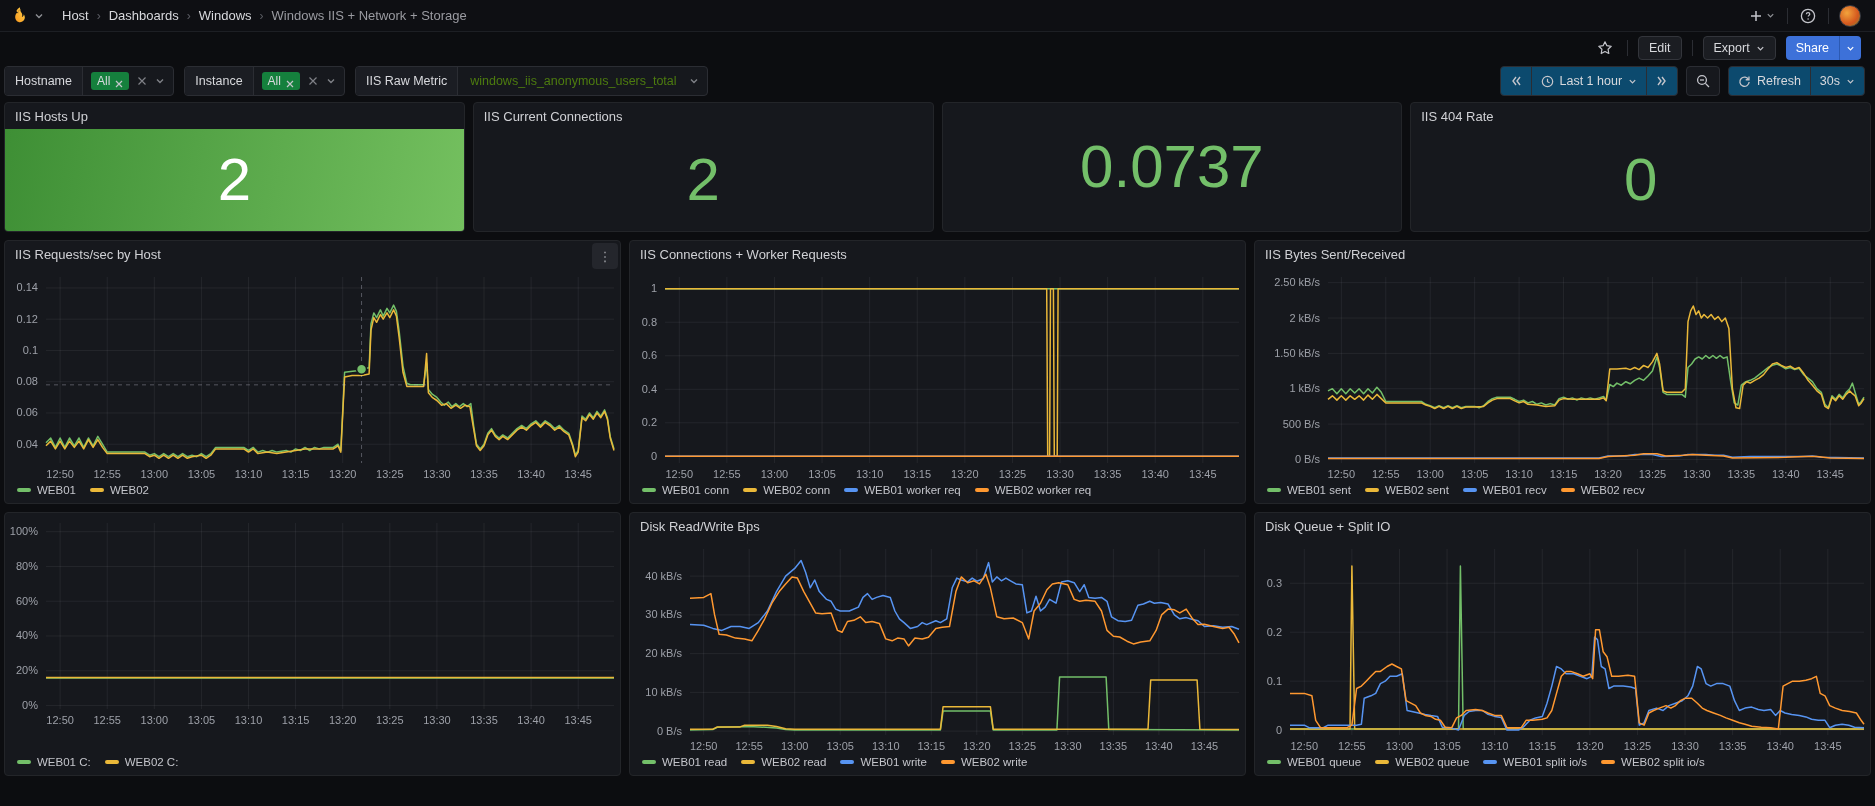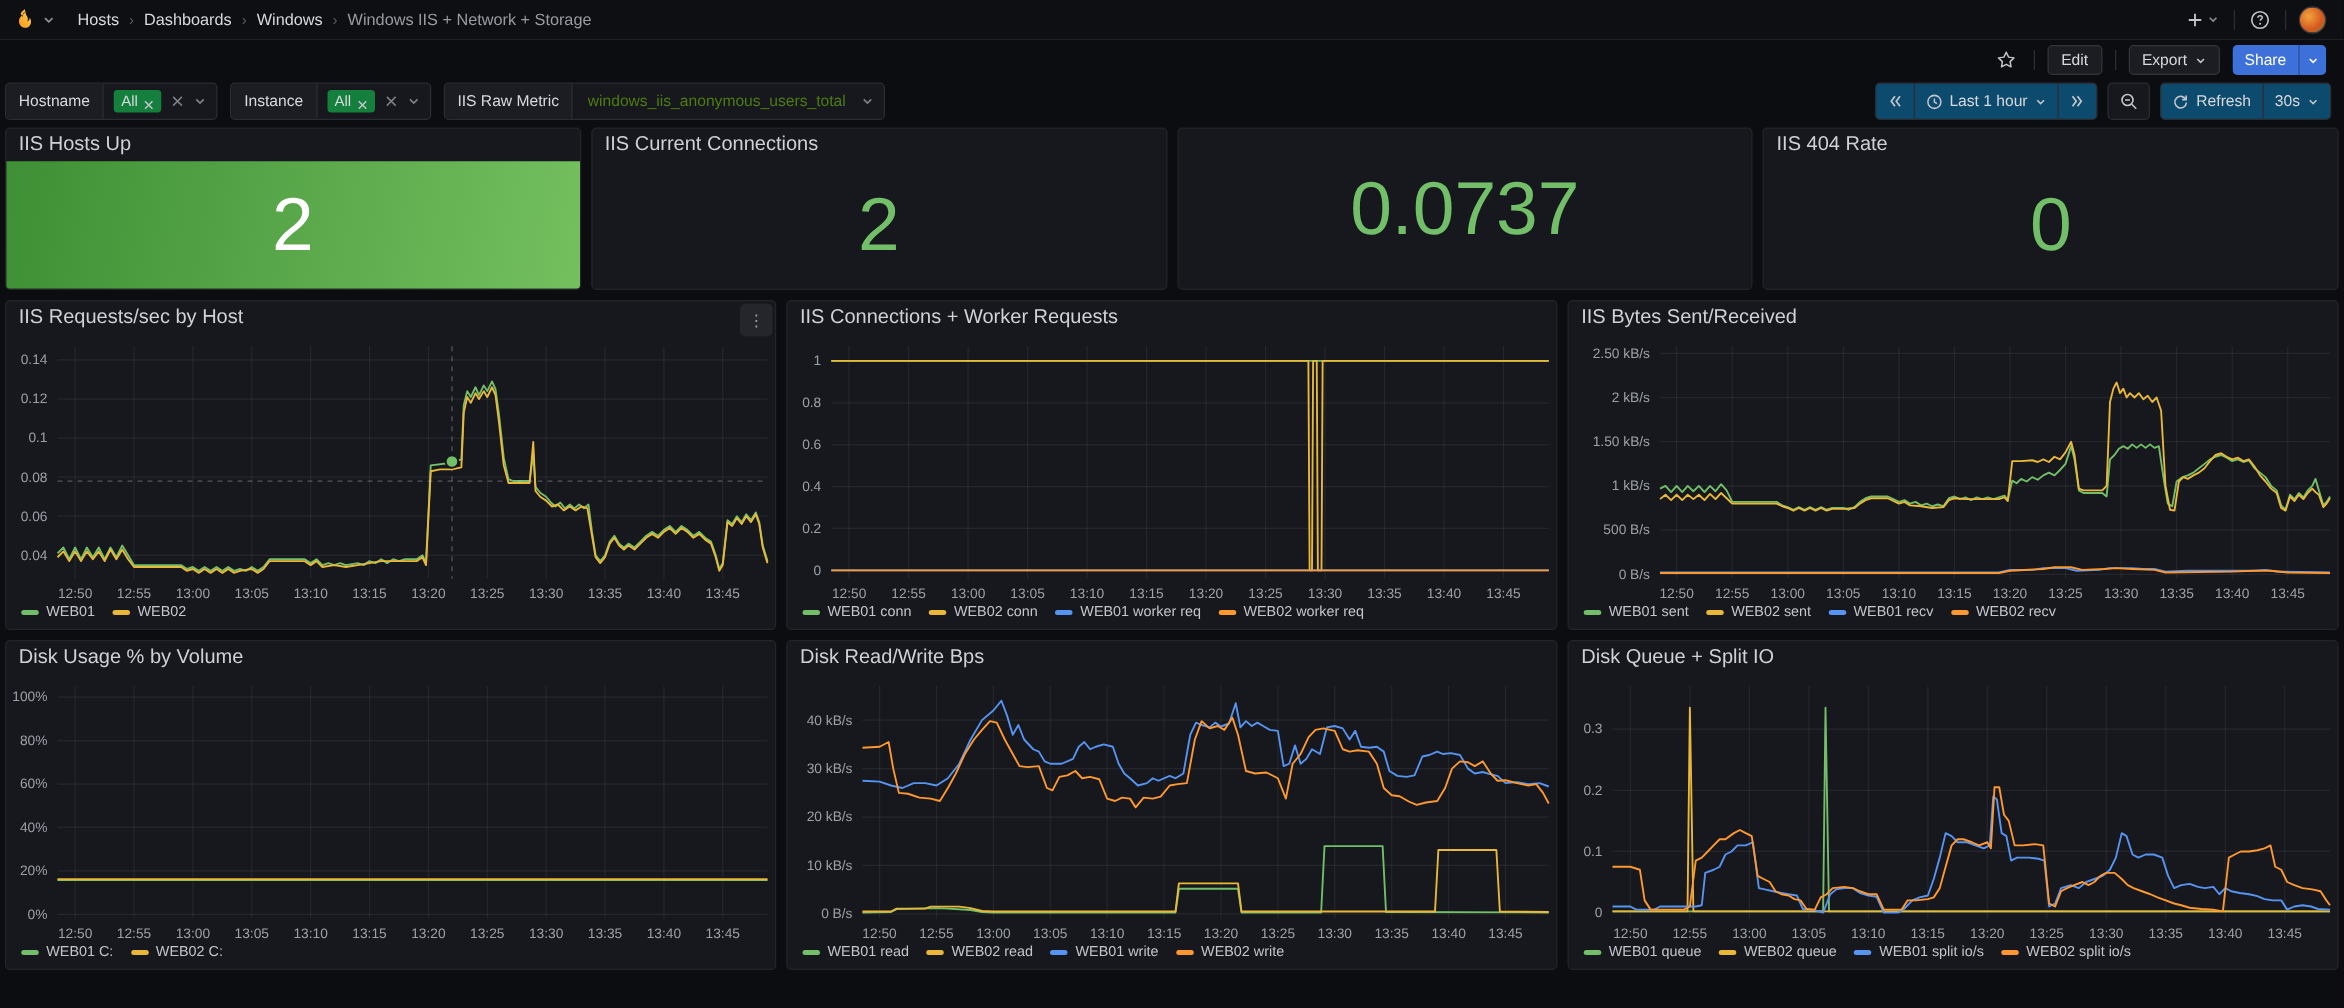--- a/index.html
+++ b/index.html
@@ -44,21 +44,21 @@
   .tc-btn { display:flex; align-items:center; gap:6px; padding:0 9px; background:transparent; border:0; border-right:1px solid #2b2d33; color:#d8d9dd; font-size:12.5px; font-weight:500; cursor:pointer; }
   .tc-btn:last-child { border-right:0; }
   .tc-solo { height:30px; width:34px; display:flex; align-items:center; justify-content:center; border:1px solid #2b2d33; border-radius:4px; background:#16181d; color:#d8d9dd; cursor:pointer; }
 
   
   .dash { padding:2px 4px; }
   .row-stats { display:grid; grid-template-columns:repeat(4,1fr); gap:8px; height:130px; margin-bottom:8px; }
   .row-charts { display:grid; grid-template-columns:repeat(3,1fr); gap:8px; height:264px; margin-bottom:8px; }
   .panel { background:#16181d; border:1px solid #232529; border-radius:4px; display:flex; flex-direction:column; overflow:hidden; position:relative; }
   .panel-header { height:26px; display:flex; align-items:center; padding:0 10px; flex:none; }
-  .panel-title { font-size:16px; font-weight:500; color:#d0d1d5; }
+  .panel-title { font-size:13px; font-weight:500; color:#d0d1d5; }
   .panel-menu { position:absolute; top:2px; right:2px; width:26px; height:26px; border-radius:4px; background:#24262c; display:flex; align-items:center; justify-content:center; color:#9ea0a6; cursor:pointer; font-size:13px; letter-spacing:0; }
   .stat-body { flex:1; display:flex; align-items:center; justify-content:center; }
   .stat-value { font-size:60px; font-weight:500; color:#73bf69; line-height:1; }
   .stat-body.bg-green { background:linear-gradient(100deg,#3e8f35,#74c05f); }
   .stat-body.bg-green .stat-value { color:#ffffff; }
   .chart-body { flex:1; min-height:0; padding:2px 4px 0 2px; }
   .legend { flex:none; height:22px; display:flex; align-items:center; gap:14px; padding:0 12px 4px; }
   .legend-item { display:flex; align-items:center; gap:6px; font-size:11.5px; color:#c4c5cb; cursor:pointer; }
   .legend-item .swatch { width:14px; height:4px; border-radius:2px; display:inline-block; }
 </style>
@@ -74,21 +74,21 @@
             <stop offset="1" stop-color="#ffd24d"></stop>
           </linearGradient>
         </defs>
       <path fill="url(#gflame)" d="M12 1.6c.5 2.6-.7 4-2.2 5.3C8 8.5 6.2 10 6.2 13.2c0 3.6 2.7 6.3 5.9 6.3 3.1 0 5.7-2.5 5.7-5.9 0-1.3-.5-2.7-1.3-3.7.1 2.2-1.3 3.3-2.3 3.3.9-1.5.7-3.6-.4-5.1-.8-1.2-1.6-2.2-1.2-4.4-2.4 1.2-3.1 3.3-2.8 5.2-1.1-.6-1.4-1.7-1.3-2.7C7 7.6 7.8 4 12 1.6z"></path>
     </svg>
     <svg width="10" height="10" viewBox="0 0 10 10">
         <path d="M2 3.5 5 6.5 8 3.5" stroke="#8e9095" stroke-width="1.4" fill="none"></path>
       </svg>
   </div>
   <nav class="crumbs">
-    <a class="crumb">Hosts</a>
+    <a class="crumb">Host</a>
     <span class="crumb-sep">›</span>
     <a class="crumb">Dashboards</a>
     <span class="crumb-sep">›</span>
     <a class="crumb">Windows</a>
     <span class="crumb-sep">›</span>
     <span class="crumb current">Windows IIS + Network + Storage</span>
   </nav>
   <div class="topnav-right">
     <button class="icon-btn">
       <svg width="14" height="14" viewBox="0 0 14 14">
@@ -457,23 +457,20 @@
           <span class="legend-item">
             <i class="swatch" style="background: rgb(255, 152, 48);"></i>
             <span>WEB02 recv</span>
           </span>
         </div>
     </section>
   </div>
 
   <div class="row-charts">
     <section class="panel">
-      <div class="panel-header">
-          <span class="panel-title">Disk Usage % by Volume</span>
-        </div>
       <div class="chart-body">
           <svg width="615" height="214">
             <line x1="39" y1="190.52336448598132" x2="607" y2="190.52336448598132" stroke="rgba(204,204,220,0.08)" stroke-width="1"></line>
             <text x="31" y="194.02336448598132" fill="#9da0a8" font-size="11" text-anchor="end">0%</text>
             <line x1="39" y1="155.7570093457944" x2="607" y2="155.7570093457944" stroke="rgba(204,204,220,0.08)" stroke-width="1"></line>
             <text x="31" y="159.2570093457944" fill="#9da0a8" font-size="11" text-anchor="end">20%</text>
             <line x1="39" y1="120.99065420560747" x2="607" y2="120.99065420560747" stroke="rgba(204,204,220,0.08)" stroke-width="1"></line>
             <text x="31" y="124.49065420560747" fill="#9da0a8" font-size="11" text-anchor="end">40%</text>
             <line x1="39" y1="86.22429906542057" x2="607" y2="86.22429906542057" stroke="rgba(204,204,220,0.08)" stroke-width="1"></line>
             <text x="31" y="89.72429906542057" fill="#9da0a8" font-size="11" text-anchor="end">60%</text>

